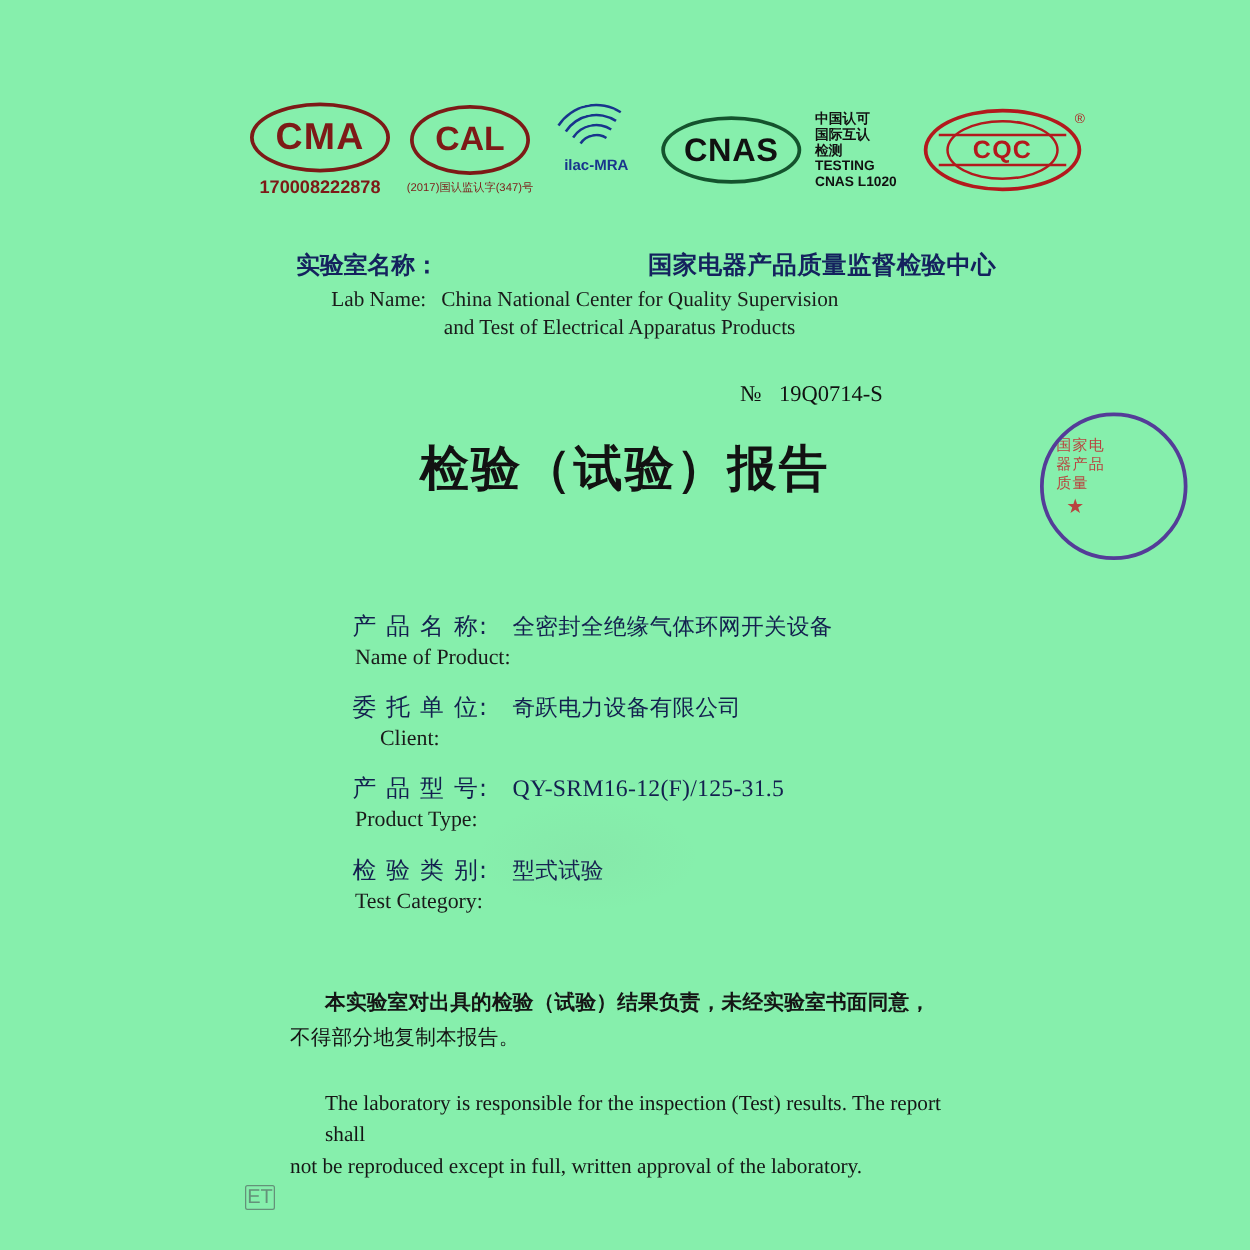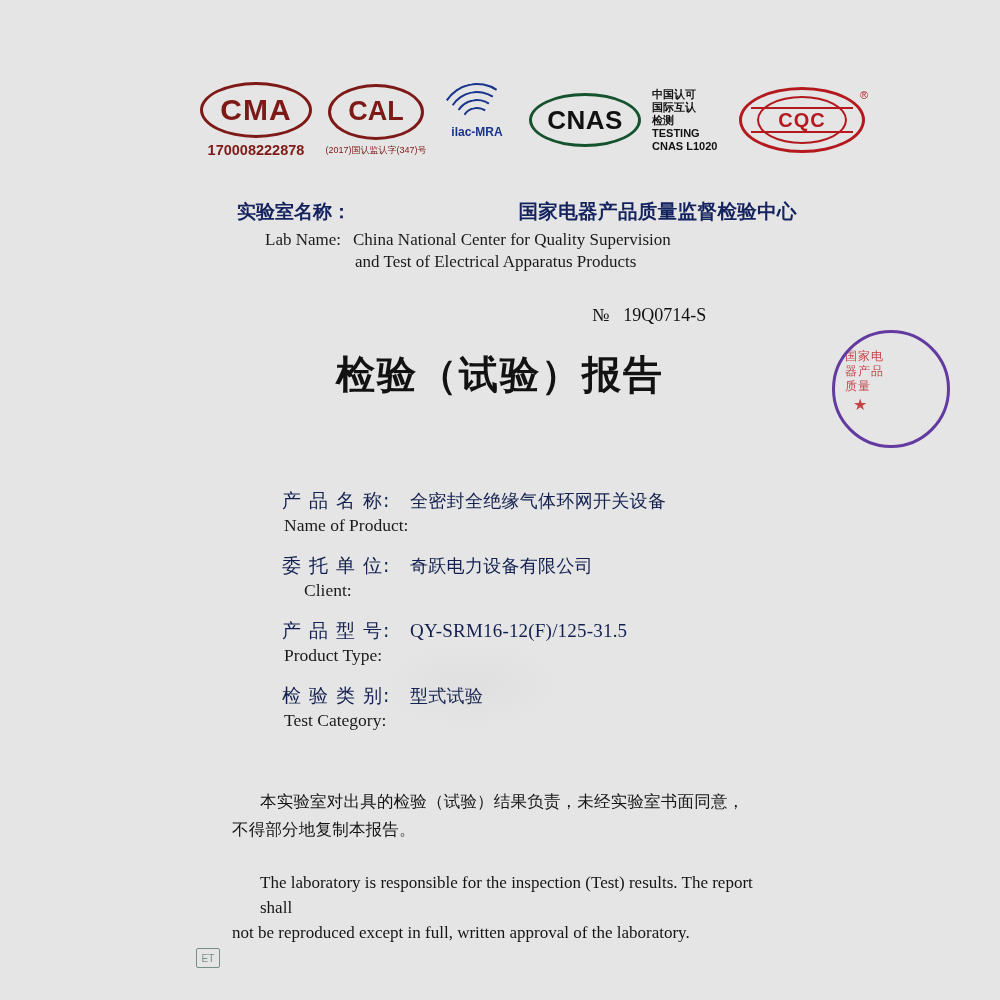--- a/index.html
+++ b/index.html
@@ -12,21 +12,21 @@
     height: 1000px;
     position: relative;
     font-family: "Liberation Serif", serif;
     color: #1b1b1b;
     overflow: hidden;
   }
 
   .page {
     position: absolute;
     inset: 0;
-    background: #e5e5e5;
+    background: #86efac;
   }
 
   
   .logo-band {
     position: absolute;
     top: 72px;
     left: 196px;
     width: 610px;
     height: 96px;
     display: flex;
@@ -352,21 +352,21 @@
     left: 232px;
     width: 552px;
   }
   .stmt-cn {
     font-family: "DejaVu Sans", sans-serif;
     font-size: 16.5px;
     line-height: 28px;
     color: #151515;
     letter-spacing: 0.2px;
   }
-  .stmt-cn .indent { padding-left: 28px; }
+  .stmt-cn .indent { padding-left: 28px; font-weight: bold; }
   .stmt-en {
     margin-top: 26px;
     font-family: "Liberation Serif", serif;
     font-size: 17px;
     line-height: 25px;
     color: #151515;
   }
   .stmt-en .indent { padding-left: 28px; }
 
   
@@ -403,21 +403,21 @@
   .corner-stamp {
     position: absolute;
     top: 948px;
     left: 196px;
     width: 22px;
     height: 18px;
     border: 1.5px solid #5c7a6d;
     border-radius: 2px;
     color: #5c7a6d;
     font-family: "Liberation Sans", sans-serif;
-    font-size: 10px;
+    font-size: 16px;
     display: flex;
     align-items: center;
     justify-content: center;
     opacity: 0.8;
   }
 
   .watermark {
     position: absolute;
     top: 640px;
     left: 380px;

